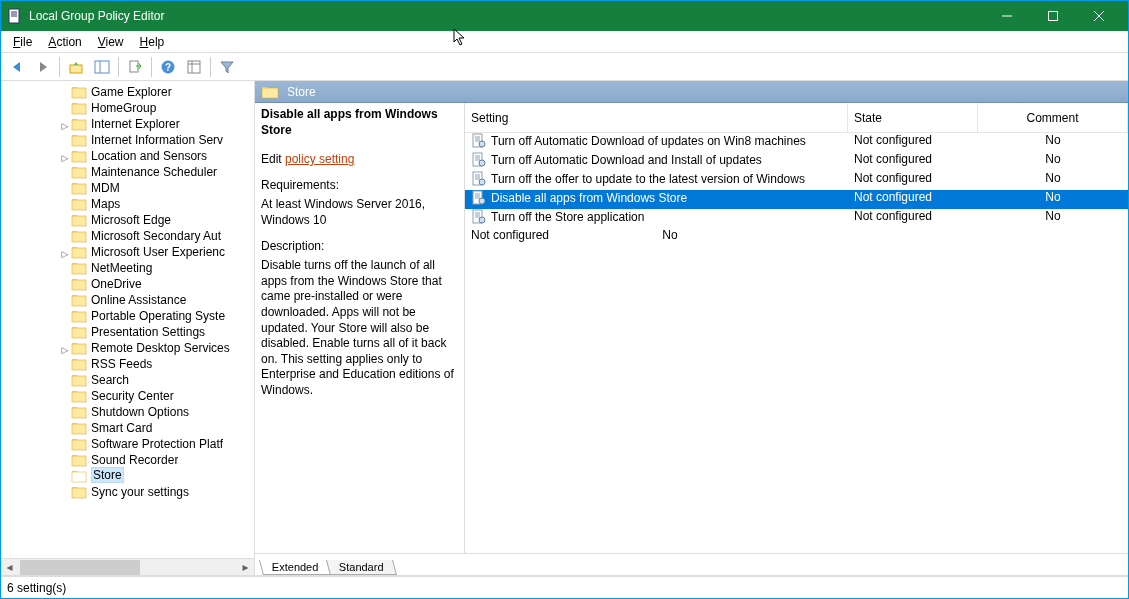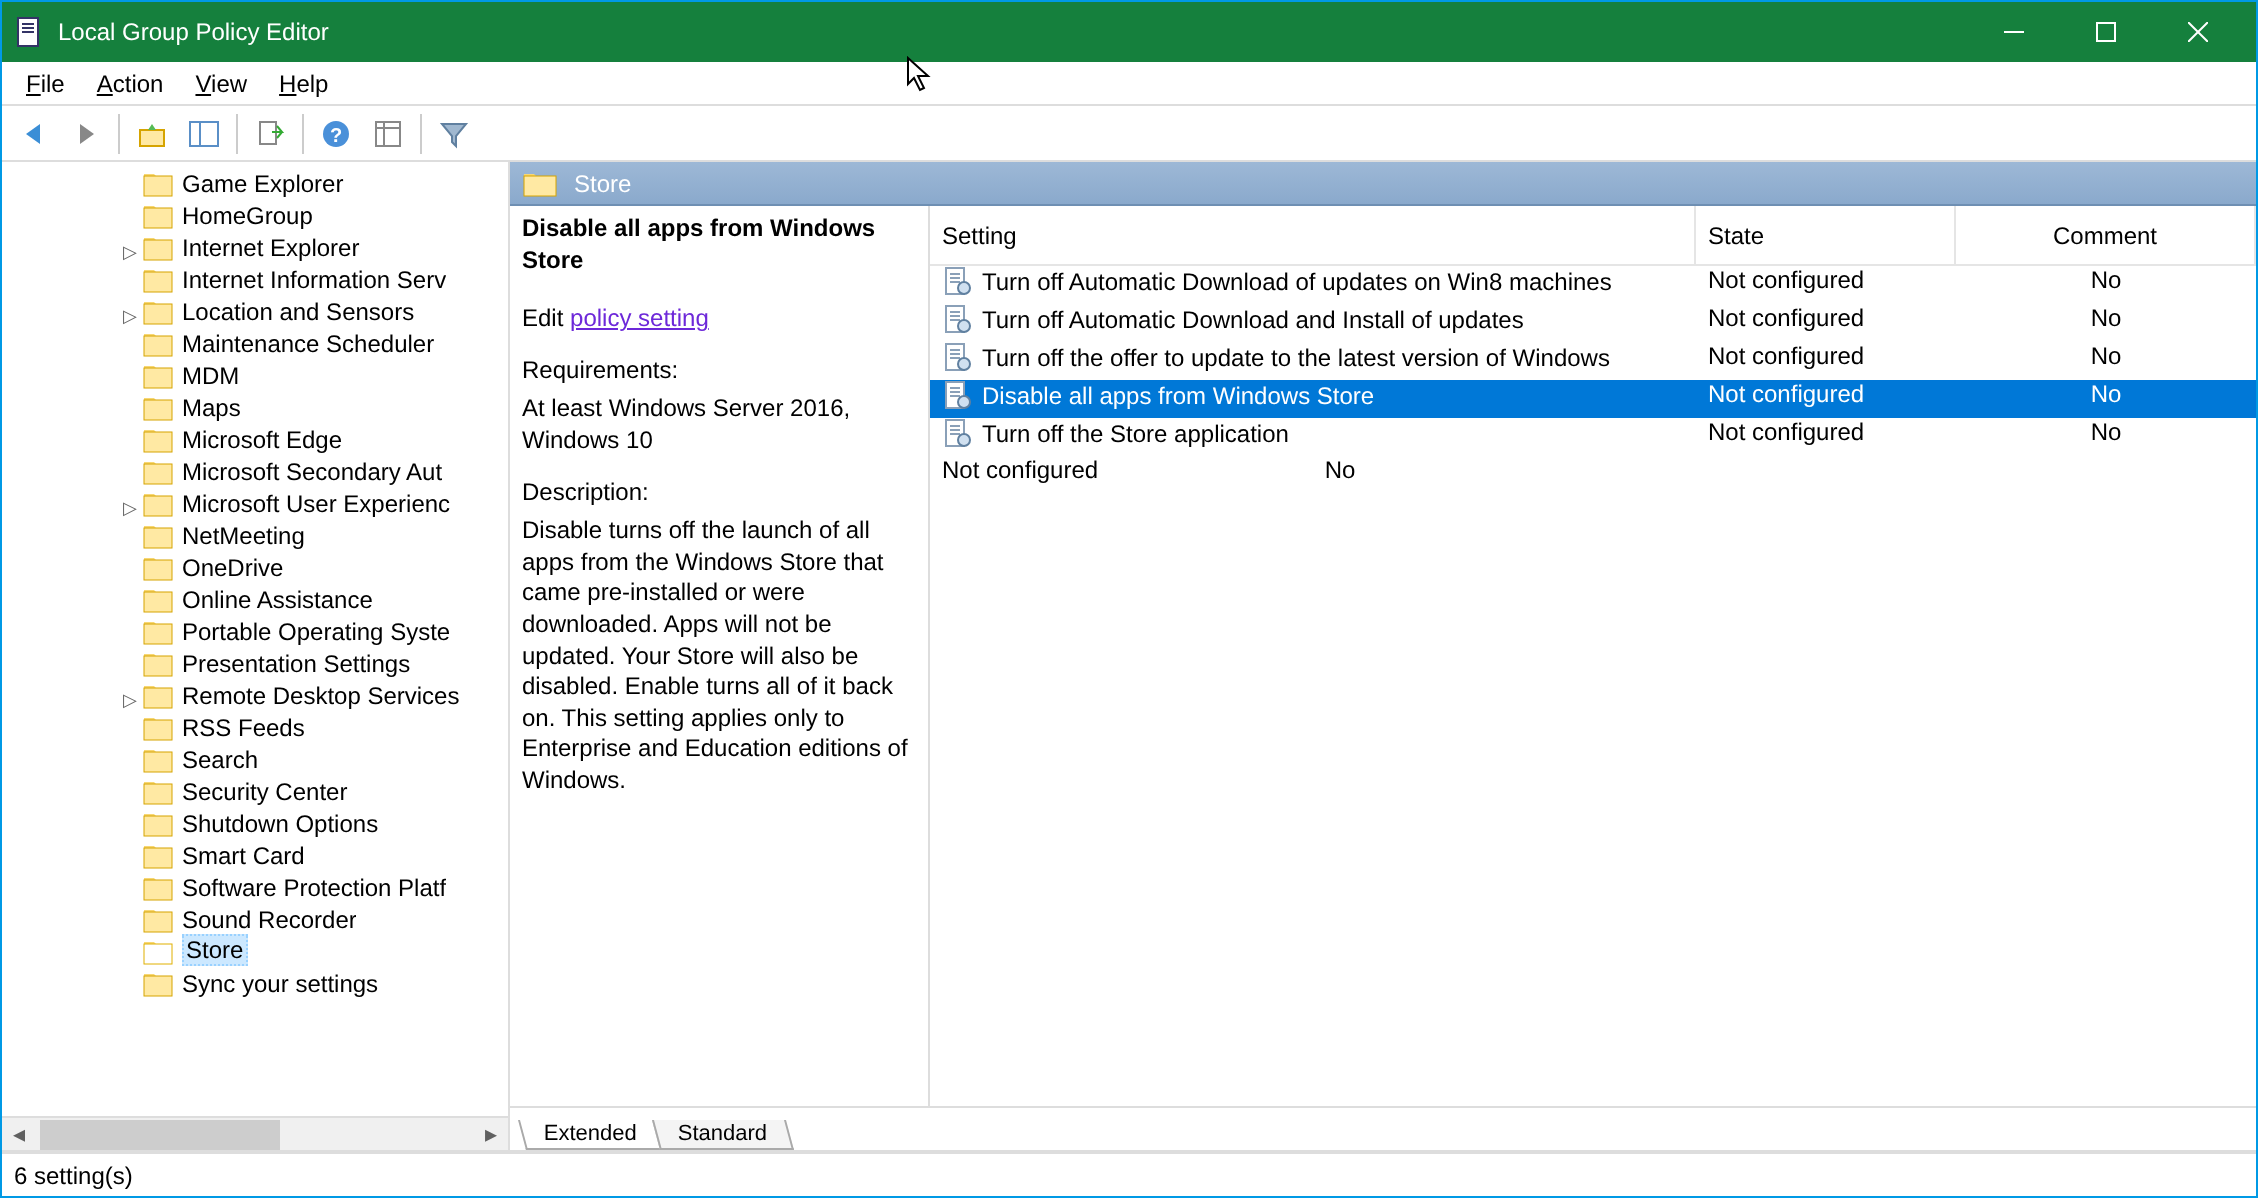--- a/index.html
+++ b/index.html
@@ -27,21 +27,21 @@
 .tree-item .folder { width: 16px; height: 14px; margin-right: 4px; flex-shrink:0; }
 .tree-item .label { font-size: 12px; overflow: hidden; text-overflow: clip; }
 .tree-item.selected .label { background: #cce8ff; border: 1px dotted #99d1ff; padding: 0 1px; }
 .tree-item.selected .folder-closed { fill:#fff; stroke:#e0b000; }
 .right-pane { flex: 1; display: flex; flex-direction: column; min-width: 0; }
 .breadcrumb { height: 22px; background: linear-gradient(#9db8d6, #8aa9cc); display: flex; align-items: center; padding: 0 6px; color: #fff; border-bottom: 1px solid #6e8fb3; }
 .breadcrumb .folder { margin-right: 8px; }
 .content-split { flex: 1; display: flex; min-height: 0; }
 .details { width: 210px; padding: 4px 10px 4px 6px; font-size: 12px; border-right: 1px solid #ddd; overflow:hidden; }
 .details .heading { font-weight: bold; margin-bottom: 14px; }
-.details .link { color: #6d28d9; text-decoration: underline; cursor: pointer; }
+.details .link { color: #c2410c; text-decoration: underline; cursor: pointer; }
 .details p { margin-bottom: 4px; line-height: 1.3; }
 .details .section-label { margin-top: 10px; }
 .listview { flex: 1; display: flex; flex-direction: column; overflow: hidden; }
 .lv-header { display: flex; height: 30px; border-bottom: 1px solid #e5e5e5; }
 .lv-header .col { padding: 2px 6px; border-right: 1px solid #e5e5e5; font-size: 12px; display:flex; align-items:center; }
 .col-setting { flex: 1; }
 .col-state { width: 130px; }
 .col-comment { width: 150px; text-align: center; justify-content: center; }
 .lv-body { flex: 1; overflow: auto; }
 .lv-row { display: flex; height: 19px; align-items: flex-start; cursor: pointer; }

